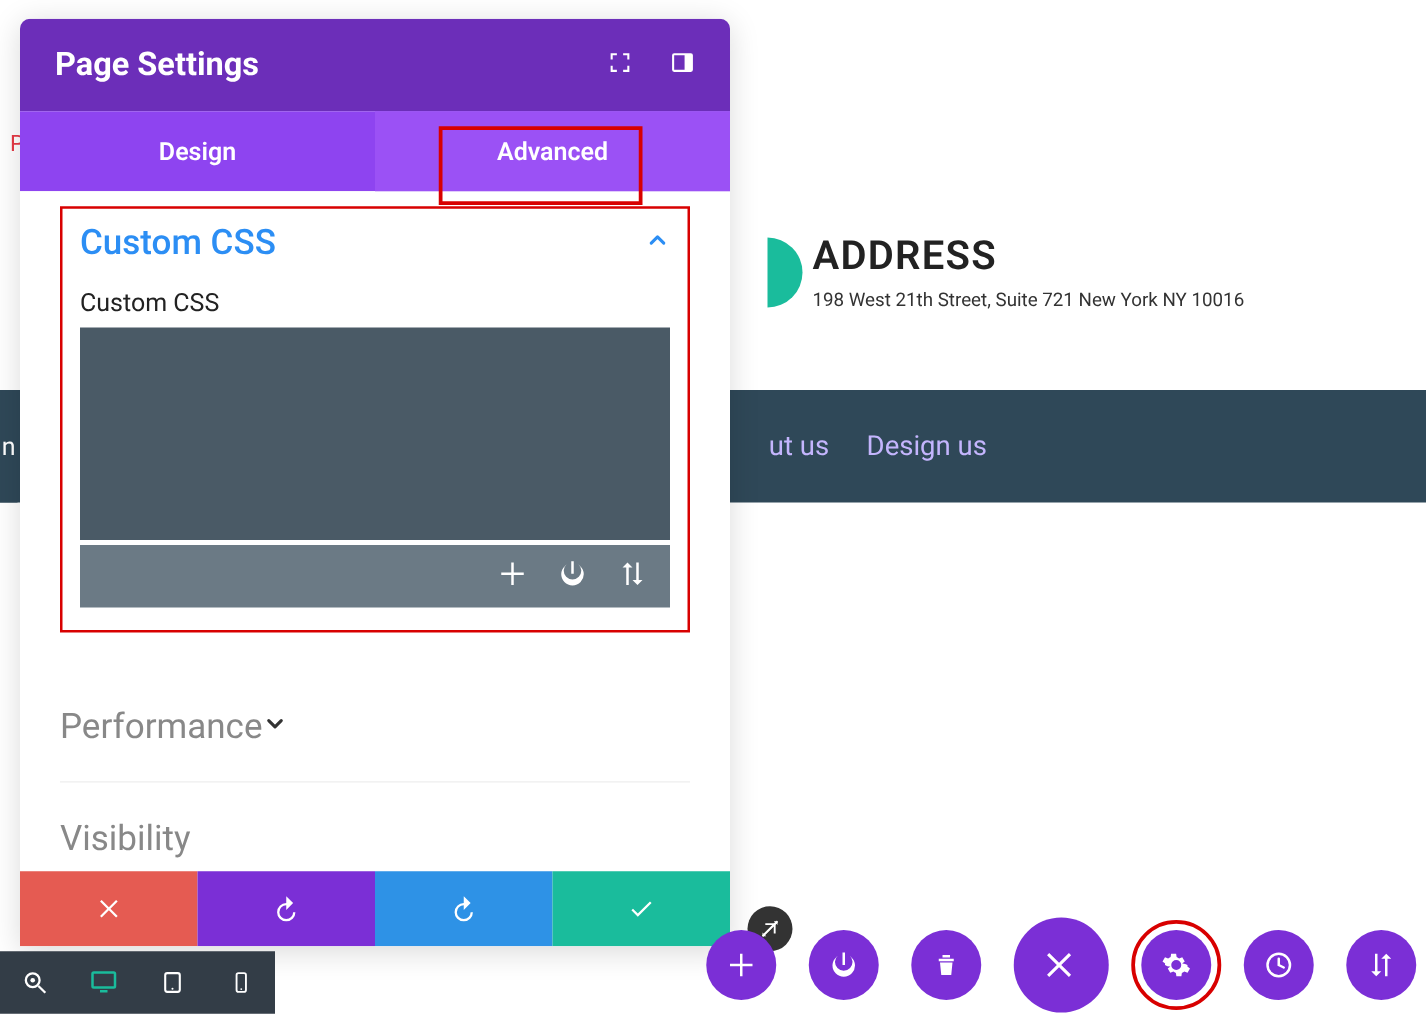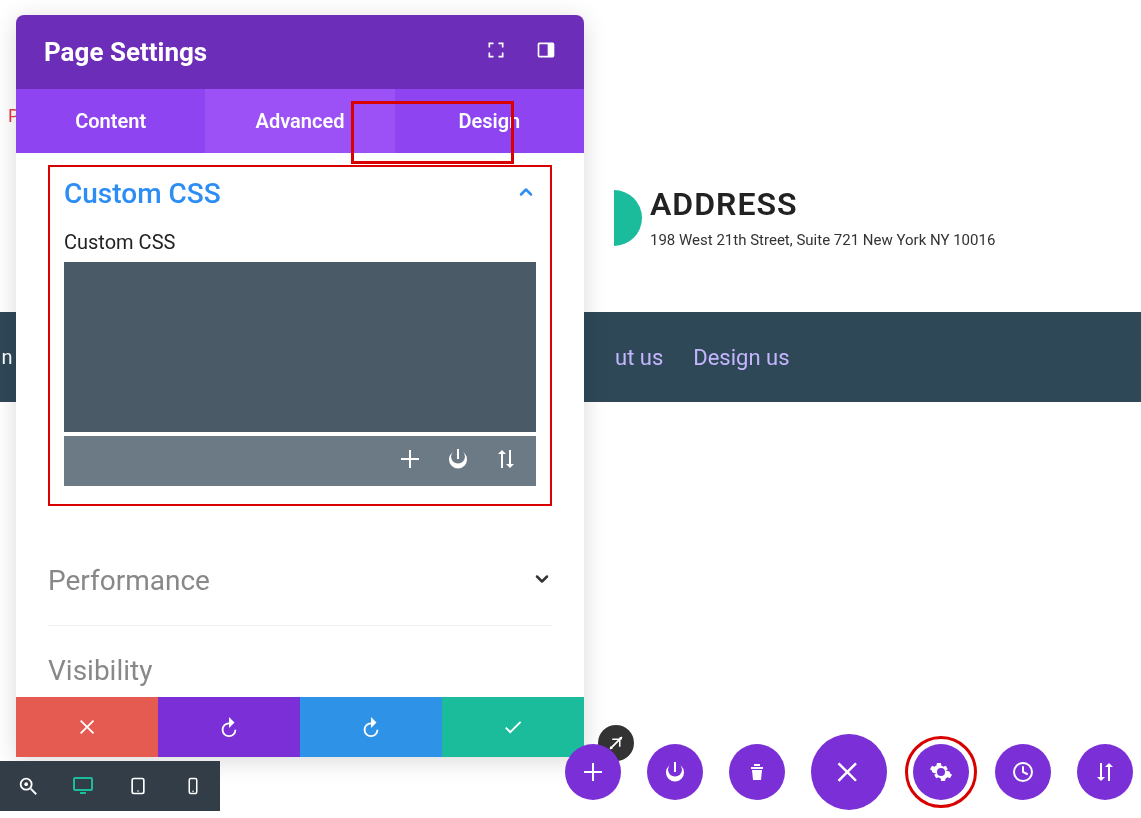--- a/index.html
+++ b/index.html
@@ -30,21 +30,21 @@
 .panel-body { padding: 12px 32px 50px; background: #fff; }
 .section-highlight { border: 2px solid #d80000; padding: 10px 14px 18px; }
 .section-header { display: flex; justify-content: space-between; align-items: center; }
 .section-title-open { font-size: 28px; font-weight: 500; color: #2c8ef4; }
 .section-label { font-size: 20px; color: #222; margin-top: 20px; margin-bottom: 8px; }
 
 .code-editor { width: 100%; height: 170px; background: #4a5a66; border: none; color: #fff; font-family: monospace; font-size: 14px; padding: 10px; resize: none; outline: none; }
 .code-editor-toolbar { background: #6b7a85; height: 50px; display: flex; justify-content: flex-end; align-items: center; gap: 24px; padding-right: 18px; }
 .code-editor-toolbar svg { width: 24px; height: 24px; fill: #fff; }
 
-.section-row { display: flex; justify-content: space-between; align-items: center; padding: 28px 0; }
+.section-row { display: flex; align-items: center; padding: 28px 0; }
 .section-closed-title { font-size: 28px; color: #888; }
 .chevron { width: 20px; height: 20px; }
 
 .panel-footer { display: flex; height: 60px; }
 .panel-footer-btn { flex: 1; display: flex; align-items: center; justify-content: center; cursor: pointer; }
 .panel-footer-btn svg { width: 22px; height: 22px; fill: #fff; }
 .btn-red { background: #e55b52; }
 .btn-purple { background: #7b2fd6; }
 .btn-blue { background: #2e92e6; }
 .btn-teal { background: #1abc9c; }
@@ -92,23 +92,22 @@
       <span>
         <svg viewBox="0 0 24 24">
             <rect x="3" y="4" width="18" height="16" rx="1" fill="none" stroke="#fff" stroke-width="2"></rect>
             <rect x="14" y="4" width="7" height="16" fill="#fff"></rect>
           </svg>
       </span>
     </div>
   </div>
 
   <div class="panel-tabs">
-    <div class="panel-tab">Content</div>
+    <div class="panel-tab">Design</div>
     <div class="panel-tab active">Advanced</div>
-    <div class="panel-tab">Design</div>
   </div>
   <div class="tab-highlight" style="left:335px; top:86px; width:163px; height:63px;"></div>
 
   <div class="panel-body">
     <div class="section-highlight">
       <div class="section-header">
         <div class="section-title-open">Custom CSS</div>
         <span>
           <svg class="chevron" viewBox="0 0 24 24">
               <path d="M6 15l6-6 6 6" fill="none" stroke="#2c8ef4" stroke-width="3" stroke-linecap="round" stroke-linejoin="round"></path>

